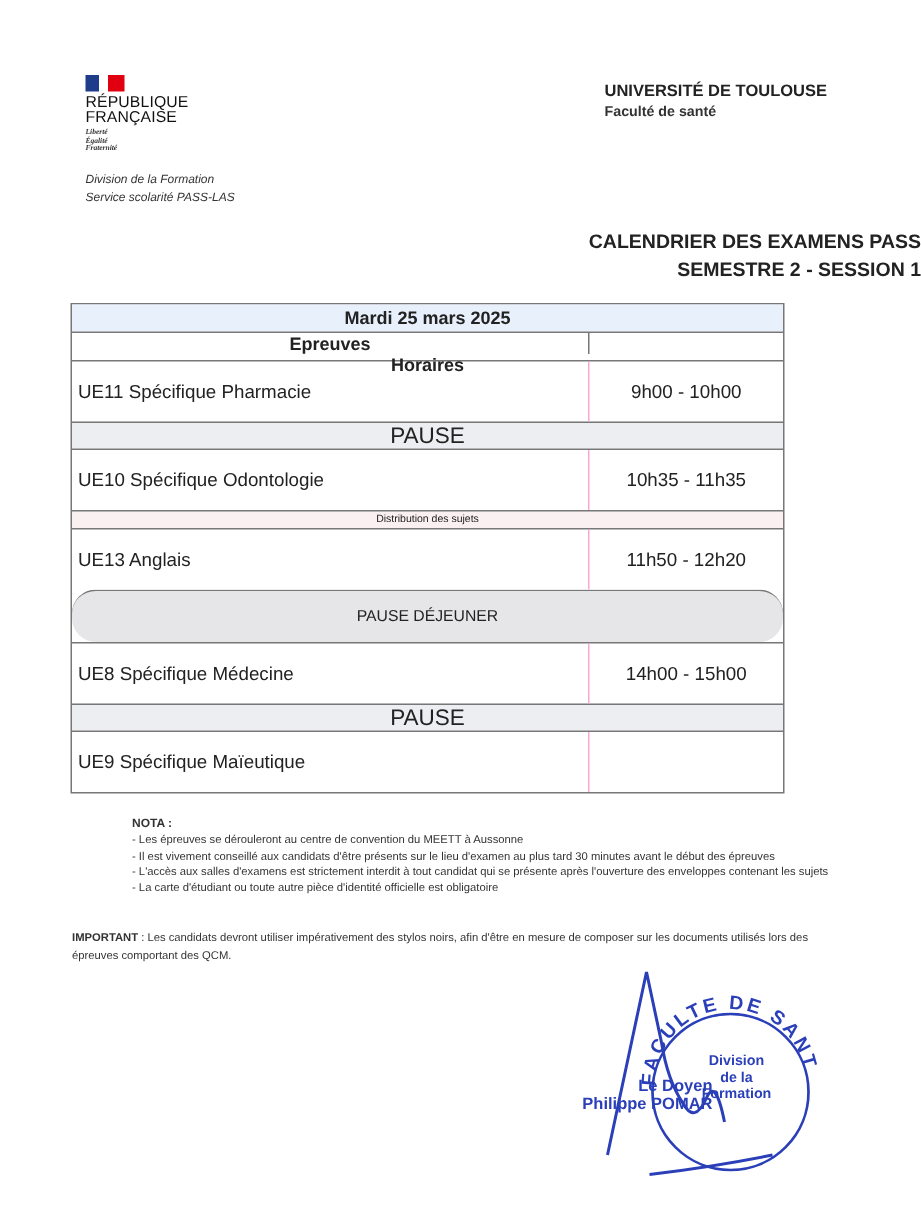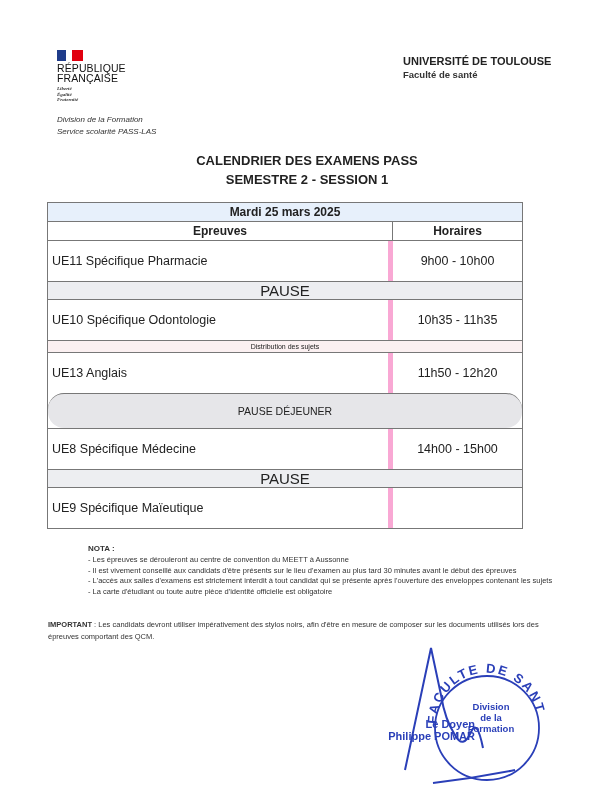--- a/index.html
+++ b/index.html
@@ -11,33 +11,33 @@
     .flag .b { width: 9px; background: #1f3c8a; }
     .flag .w { width: 6px; background: #ffffff; }
     .flag .r { width: 11px; background: #e1000f; }
     .rf-title { left: 57px; top: 63px; font-size: 10.5px; font-weight: normal; line-height: 10px; letter-spacing: 0.1px; color: #111; }
     .rf-motto { left: 57px; top: 86px; font-family: "Liberation Serif", serif; font-style: italic; font-weight: bold; font-size: 5px; line-height: 5.5px; color: #333; }
     .division { left: 57px; top: 114px; font-size: 8px; font-style: italic; line-height: 12px; color: #333; }
 
     .univ { left: 403px; top: 55px; font-size: 11px; font-weight: bold; color: #222; }
     .fac { left: 403px; top: 69px; font-size: 9.5px; font-weight: bold; color: #333; }
 
-    .title { left: 0; width: 614px; text-align: center; font-size: 13px; font-weight: bold; color: #222; }
+    .title { left: 0; width: 614px; text-align: right; font-size: 13px; font-weight: bold; color: #222; }
     .t1 { top: 153px; }
     .t2 { top: 172px; }
 
     
     .table { left: 47px; top: 202px; width: 476px; border: 1.3px solid #777; box-sizing: border-box; }
     .row { display: flex; border-top: 1px solid #777; box-sizing: border-box; }
     .row:first-child { border-top: none; }
     .cell { display: flex; align-items: center; box-sizing: border-box; }
-    .c-left { width: 345px; padding-left: 4px; border-right: 5px solid #f9a8d4; }
+    .c-left { width: 345px; padding-left: 4px; border-right: 1px solid #f9a8d4; }
     .c-right { flex: 1; justify-content: center; }
     .date-row { height: 18px; background: #e7f0fb; justify-content: center; align-items: center; font-size: 12px; font-weight: bold; color: #222; }
-    .head-row { height: 19px; font-size: 12px; font-weight: bold; }
+    .head-row { height: 19px; font-size: 12px; font-weight: bold; flex-direction: column; }
     .head-row .c-left { justify-content: center; padding-left: 0; border-right: 1px solid #777; }
     .exam-row { height: 41px; font-size: 12.5px; color: #222; }
     .exam-row .c-right { font-size: 12.5px; }
     .pause-row { height: 18px; background: #edeef1; justify-content: center; align-items: center; font-size: 15px; color: #222; }
     .distrib-row { height: 12px; background: #fbf0f1; justify-content: center; align-items: center; font-size: 7px; color: #222; }
     .lunch-row { height: 35px; background: #e6e6e9; justify-content: center; align-items: center; font-size: 10.5px; color: #222; border-radius: 16px; }
 
     .nota { left: 48px; top: 544px; width: 540px; font-size: 7.5px; color: #333; line-height: 10.8px; margin-left: 40px; }
     .nota .h { font-weight: bold; font-size: 8px; }
     .important { left: 48px; top: 619px; width: 520px; font-size: 7.5px; color: #333; line-height: 11.5px; }

